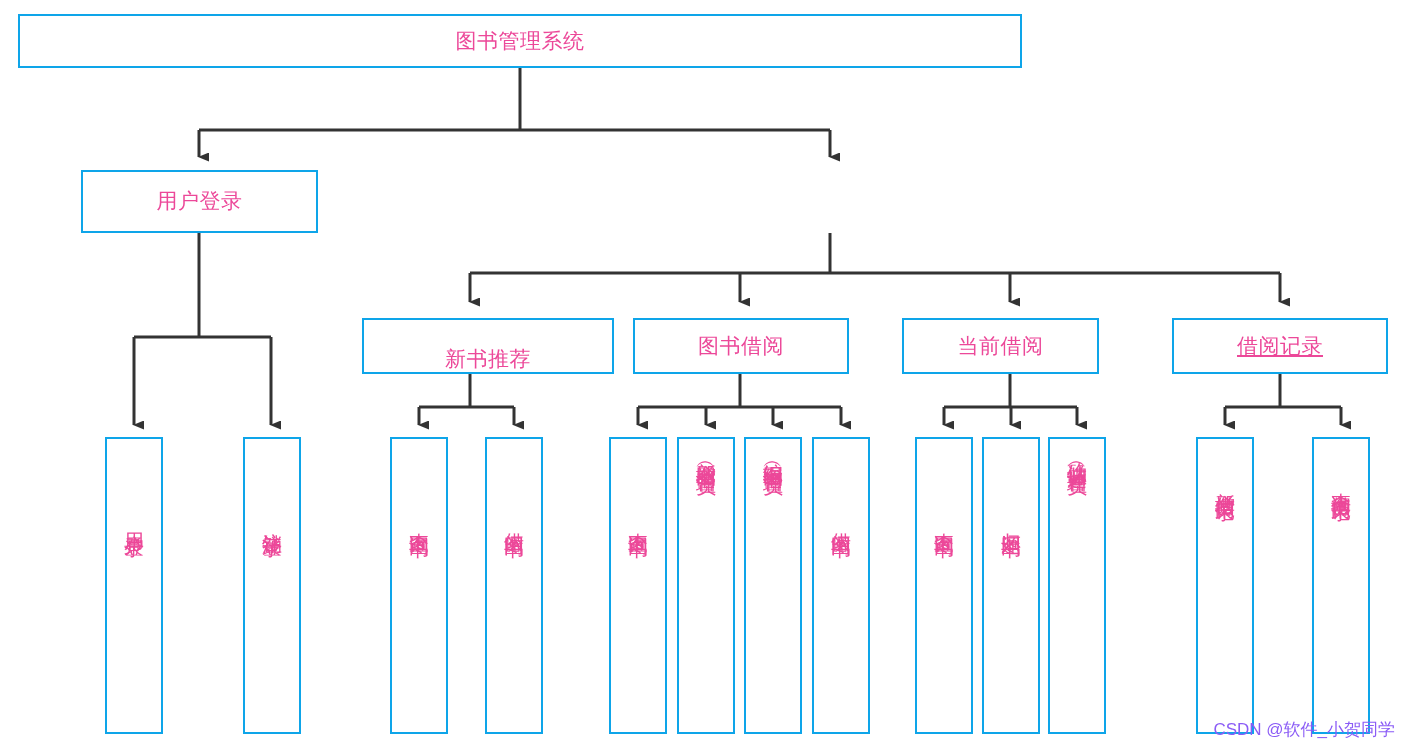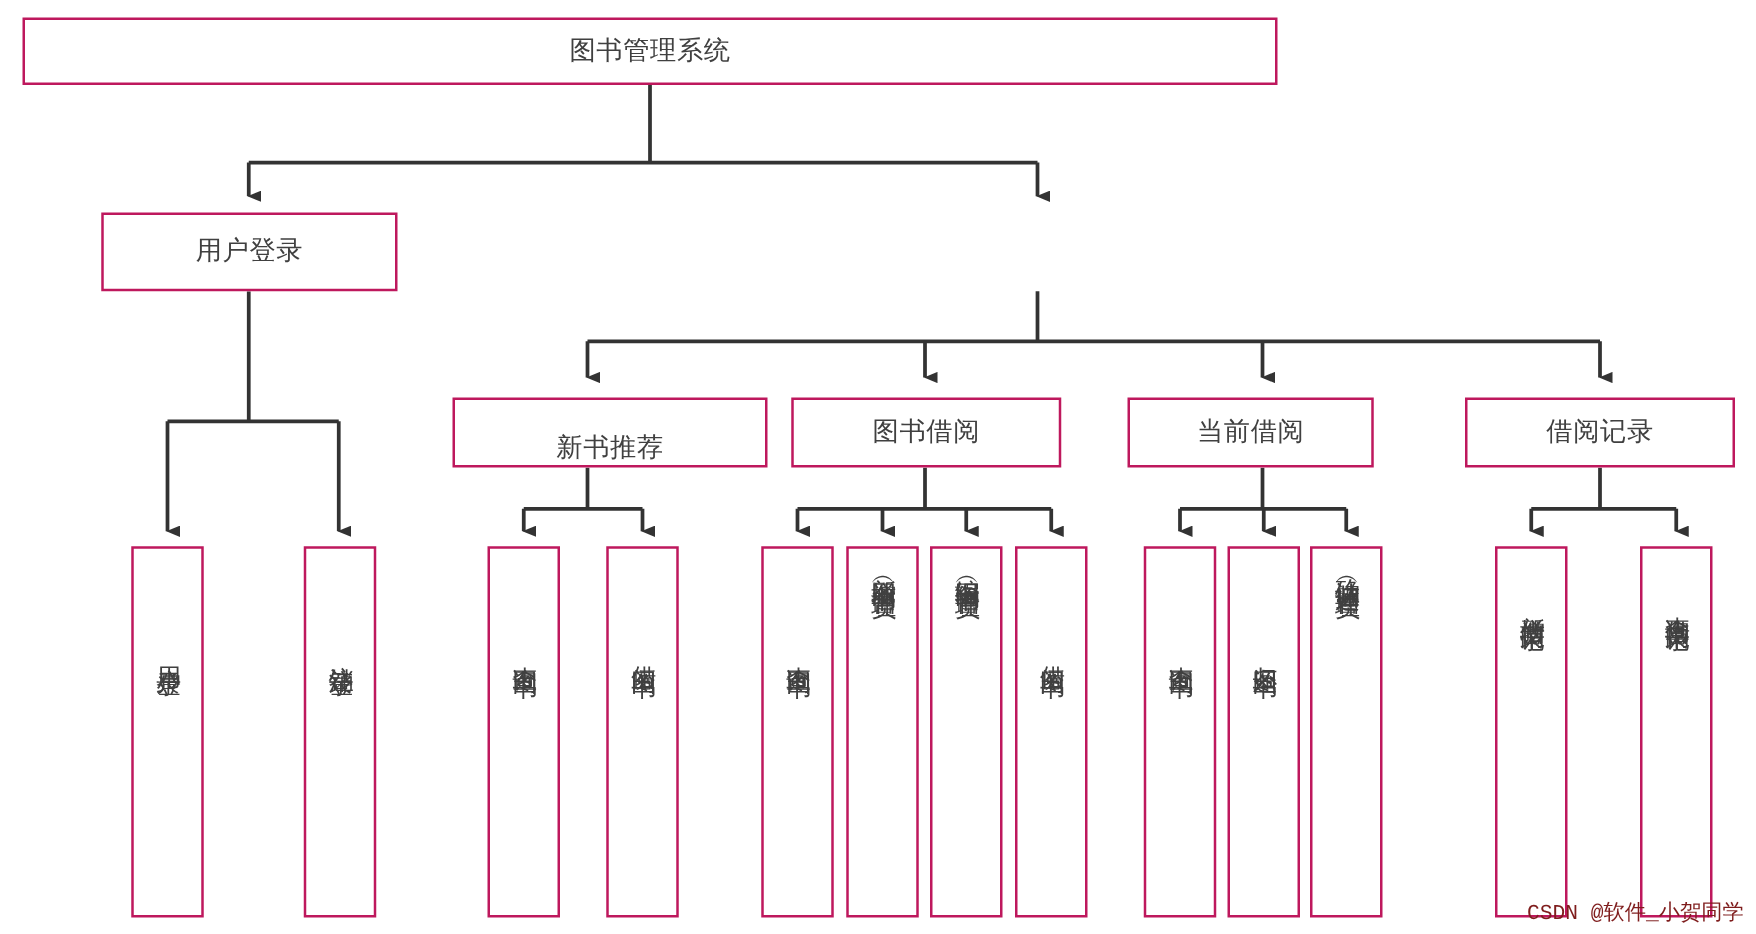--- a/index.html
+++ b/index.html
@@ -23,25 +23,25 @@
     left: 0;
     top: 0;
     width: 1405px;
     height: 747px;
     pointer-events: none;
   }
   .node {
     position: absolute;
     box-sizing: border-box;
     background: #ffffff;
-    border: 2px solid #be185d;
+    border: 2px solid #0ea5e9;
     display: flex;
     align-items: center;
     justify-content: center;
-    color: #404040;
+    color: #ec4899;
     z-index: 2;
   }
   .node .node-label {
     display: block;
     text-align: center;
     line-height: 1.18;
     white-space: nowrap;
   }
   
   .node.horiz .node-label {
@@ -60,24 +60,24 @@
     font-size: 20px;
     line-height: 1.45;
     letter-spacing: 2px;
     white-space: nowrap;
   }
   #watermark {
     position: absolute;
     right: 10px;
     bottom: 6px;
     font-size: 17px;
-    color: #7f1d1d;
+    color: #8b5cf6;
     z-index: 5;
     white-space: nowrap;
-    font-family: Liberation Mono, monospace;
+    font-family: Liberation Sans, sans-serif;
   }
 </style>
 </head>
 <body>
 
 <div id="diagram-root">
 
   <svg id="connector-layer" viewBox="0 0 1405 747" width="1405" height="747">
     <defs>
       <marker id="arrowhead" markerWidth="9" markerHeight="11" refX="4.5" refY="10" orient="auto" markerUnits="userSpaceOnUse">
@@ -140,21 +140,21 @@
 
   <div class="node horiz" style="left:362px; top:318px; width:252px; height:56px;align-items:flex-end;">
     <span class="node-label">新书推荐</span>
   </div>
   <div class="node horiz" style="left:633px; top:318px; width:216px; height:56px;justify-content:center;">
     <span class="node-label">图书借阅</span>
   </div>
   <div class="node horiz" style="left:902px; top:318px; width:197px; height:56px;">
     <span class="node-label">当前借阅</span>
   </div>
-  <div class="node horiz" style="left:1172px; top:318px; width:216px; height:56px;">
+  <div class="node horiz" style="left:1172px; top:318px; width:216px; height:56px;text-decoration:underline;">
     <span class="node-label">借阅记录</span>
   </div>
 
   <div class="node vert" style="left:105px; top:437px; width:58px; height:297px; padding-top:78px;">
     <span class="node-label">用户登录</span>
   </div>
   <div class="node vert" style="left:243px; top:437px; width:58px; height:297px; padding-top:78px;">
     <span class="node-label">注销登录</span>
   </div>
 

